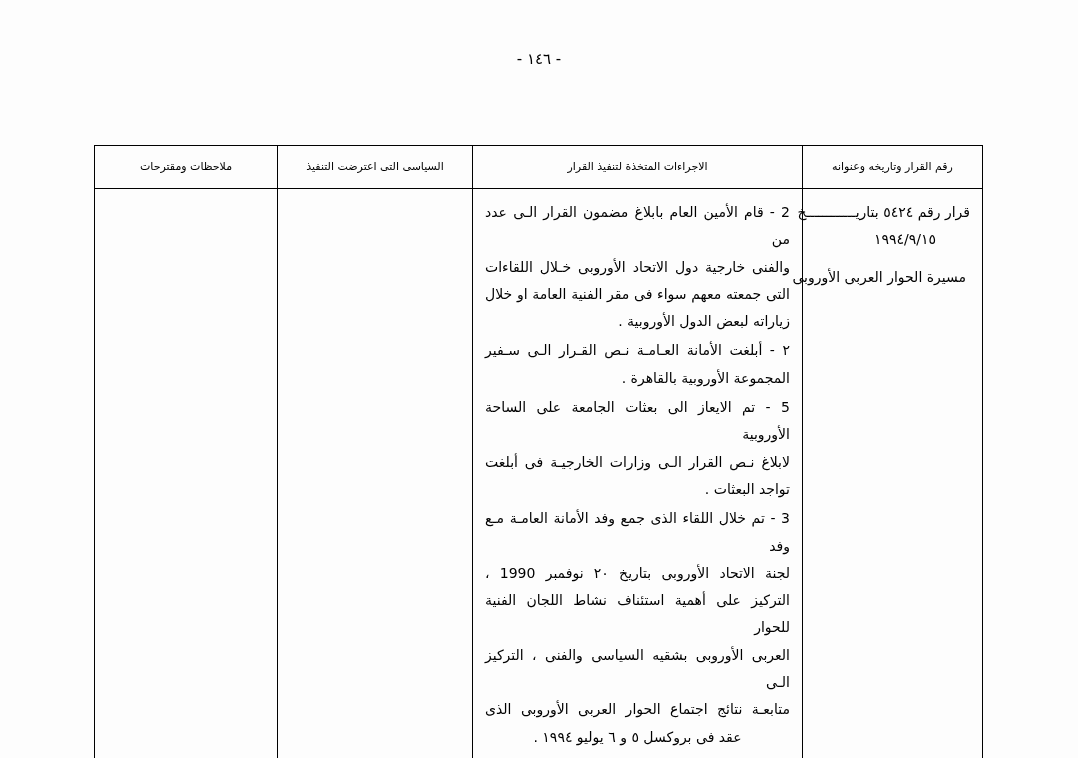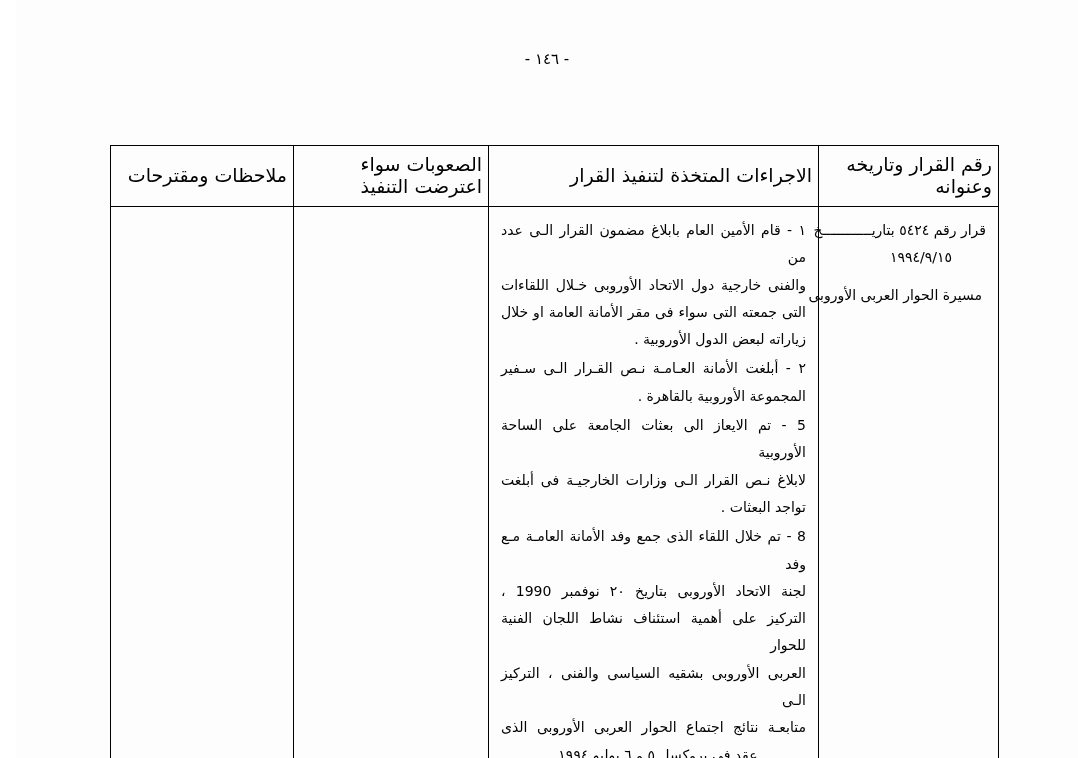--- a/index.html
+++ b/index.html
@@ -13,21 +13,20 @@
     position: relative;
     font-family: "DejaVu Sans", sans-serif;
     color: #000000;
     overflow: hidden;
   }
 
   .page {
     position: absolute;
     inset: 0;
     background: #fdfdfd;
-    margin-left: 16px;
   }
 
   .page-number {
     position: absolute;
     top: 50px;
     left: 0;
     width: 100%;
     text-align: center;
     font-size: 15px;
     letter-spacing: 1px;
@@ -47,23 +46,23 @@
     table-layout: fixed;
     direction: rtl;
   }
 
   table.doc-table, table.doc-table th, table.doc-table td {
     border: 1.6px solid #000;
   }
 
   table.doc-table th {
     font-weight: normal;
-    font-size: 19px;
+    font-size: 11px;
     padding: 7px 6px 9px 6px;
-    text-align: right;
+    text-align: center;
     vertical-align: middle;
     height: 26px;
   }
 
   table.doc-table td {
     vertical-align: top;
     padding: 10px 12px 14px 12px;
     font-size: 14px;
     line-height: 1.95;
   }
@@ -121,49 +120,49 @@
       <colgroup>
         <col class="col-num">
         <col class="col-proc">
         <col class="col-diff">
         <col class="col-notes">
       </colgroup>
       <thead>
         <tr>
           <th>رقم القرار وتاريخه وعنوانه</th>
           <th>الاجراءات المتخذة لتنفيذ القرار</th>
-          <th>الصعوبات سواء اعترضت التنفيذ</th>
+          <th>السياسى التى اعترضت التنفيذ</th>
           <th>ملاحظات ومقترحات</th>
         </tr>
       </thead>
       <tbody>
         <tr class="body-row">
           <td class="cell-decision">
             <div class="line dash-line">قرار رقم ٥٤٢٤ بتاريــــــــــــخ</div>
             <div class="line date-line">١٩٩٤/٩/١٥</div>
             <div class="line title-line">مسيرة الحوار العربى الأوروبى</div>
           </td>
           <td class="cell-procedures">
             <div class="proc-item">
-              <p>١ - قام الأمين العام بابلاغ مضمون القرار الـى عدد من</p>
+              <p>2 - قام الأمين العام بابلاغ مضمون القرار الـى عدد من</p>
               <p>والفنى خارجية دول الاتحاد الأوروبى خـلال اللقاءات</p>
-              <p>التى جمعته التى سواء فى مقر الأمانة العامة او خلال</p>
+              <p>التى جمعته معهم سواء فى مقر الفنية العامة او خلال</p>
               <p class="last">زياراته لبعض الدول الأوروبية .</p>
             </div>
             <div class="proc-item">
               <p>٢ - أبلغت الأمانة العـامـة نـص القـرار الـى سـفير</p>
               <p class="last">المجموعة الأوروبية بالقاهرة .</p>
             </div>
             <div class="proc-item">
               <p>5 - تم الايعاز الى بعثات الجامعة على الساحة الأوروبية</p>
               <p>لابلاغ نـص القرار الـى وزارات الخارجيـة فى أبلغت</p>
               <p class="last">تواجد البعثات .</p>
             </div>
             <div class="proc-item">
-              <p>8 - تم خلال اللقاء الذى جمع وفد الأمانة العامـة مـع وفد</p>
+              <p>3 - تم خلال اللقاء الذى جمع وفد الأمانة العامـة مـع وفد</p>
               <p>لجنة الاتحاد الأوروبى بتاريخ ٢٠ نوفمبر 1990 ،</p>
               <p>التركيز على أهمية استئناف نشاط اللجان الفنية للحوار</p>
               <p>العربى الأوروبى بشقيه السياسى والفنى ، التركيز الـى</p>
               <p>متابعـة نتائج اجتماع الحوار العربى الأوروبى الذى</p>
               <p class="center-last">عقد فى بروكسل ٥ و ٦ يوليو ١٩٩٤ .</p>
             </div>
           </td>
           <td class="empty-cell"></td>
           <td class="empty-cell"></td>
         </tr>

